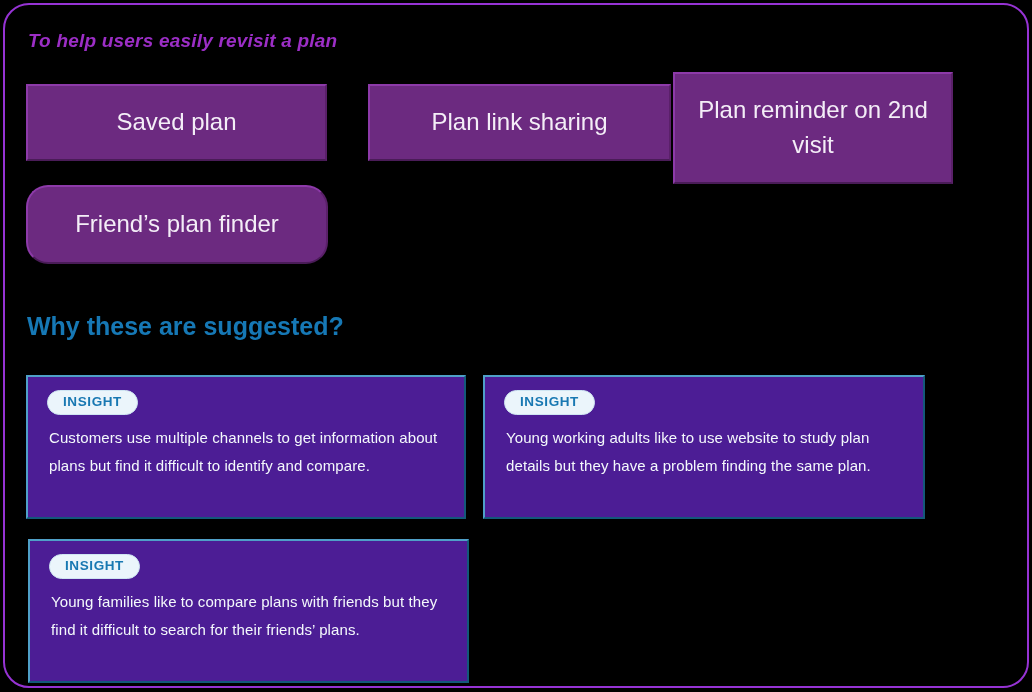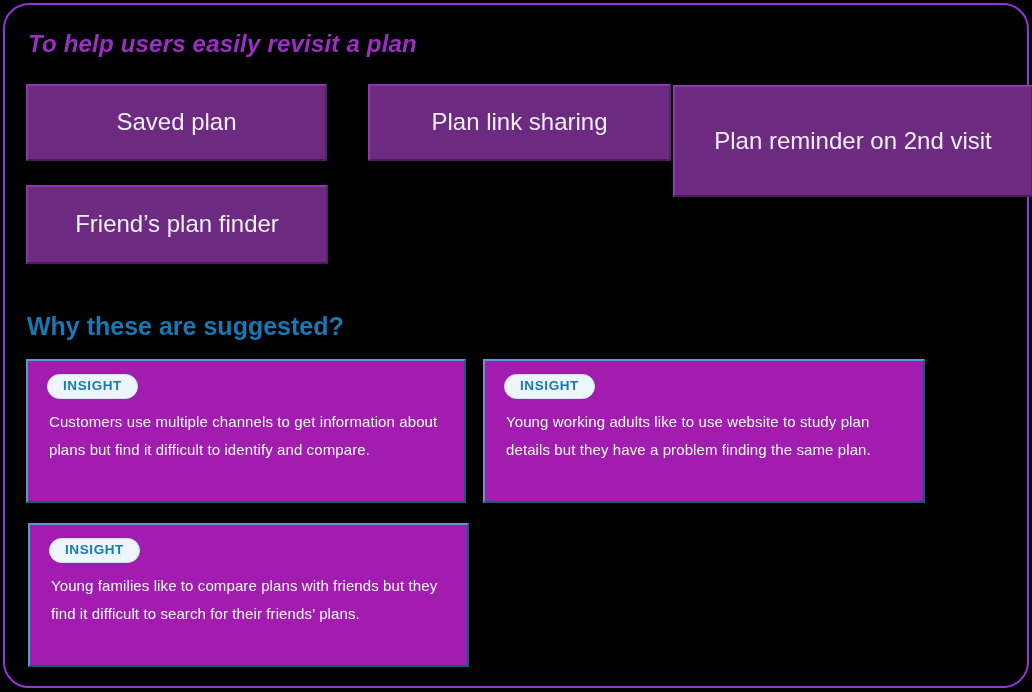--- a/index.html
+++ b/index.html
@@ -19,21 +19,21 @@
     position: absolute;
     left: 3px; top: 3px; right: 3px; bottom: 4px;
     border: 2.5px solid #9633d4;
     border-radius: 26px;
     pointer-events: none;
   }
   .page-title {
     position: absolute;
     left: 28px;
     top: 30px;
-    font-size: 24px;
+    font-size: 19px;
     font-style: italic;
     font-weight: 600;
     color: #9c2ec6;
     white-space: nowrap;
     letter-spacing: 0.2px;
   }
   .idea-card {
     position: absolute;
     background: #6c2a80;
     border: 2px solid;
@@ -43,37 +43,38 @@
     line-height: 1.45;
     display: flex;
     align-items: center;
     justify-content: center;
     text-align: center;
     box-sizing: border-box;
     padding: 0 14px;
   }
   .idea-saved      { left: 26px;  top: 84px;  width: 301px; height: 77px; }
   .idea-sharing    { left: 368px; top: 84px;  width: 303px; height: 77px; }
-  .idea-reminder   { left: 673px; top: 85px;  width: 360px; height: 112px; justify-content: center; }
-  .idea-finder     { left: 26px;  top: 185px; width: 302px; height: 79px; }
+  .idea-reminder   { left: 673px; top: 72px;  width: 280px; height: 112px; justify-content: center; }
+  .idea-finder     { left: 26px;  top: 185px; width: 302px; height: 79px; border-radius: 22px; }
   .section-heading {
     position: absolute;
     left: 27px;
     top: 312px;
     font-size: 25px;
     font-weight: 700;
     color: #1678b5;
     white-space: nowrap;
   }
   .insight-card {
     position: absolute;
-    background: #a21caf;
+    background: #4c1d95;
     border: 2px solid;
     border-color: #4fa0c8 #14587a #14587a #4fa0c8;
     box-sizing: border-box;
+    margin-top: 16px;
   }
   .insight-1 { left: 26px;  top: 359px; width: 440px; height: 144px; }
   .insight-2 { left: 483px; top: 359px; width: 442px; height: 144px; }
   .insight-3 { left: 28px;  top: 523px; width: 441px; height: 144px; }
   .insight-badge {
     display: inline-block;
     margin: 13px 0 0 19px;
     background: #ebf5fb;
     border: 1px solid #cfe5f2;
     color: #1878b2;

